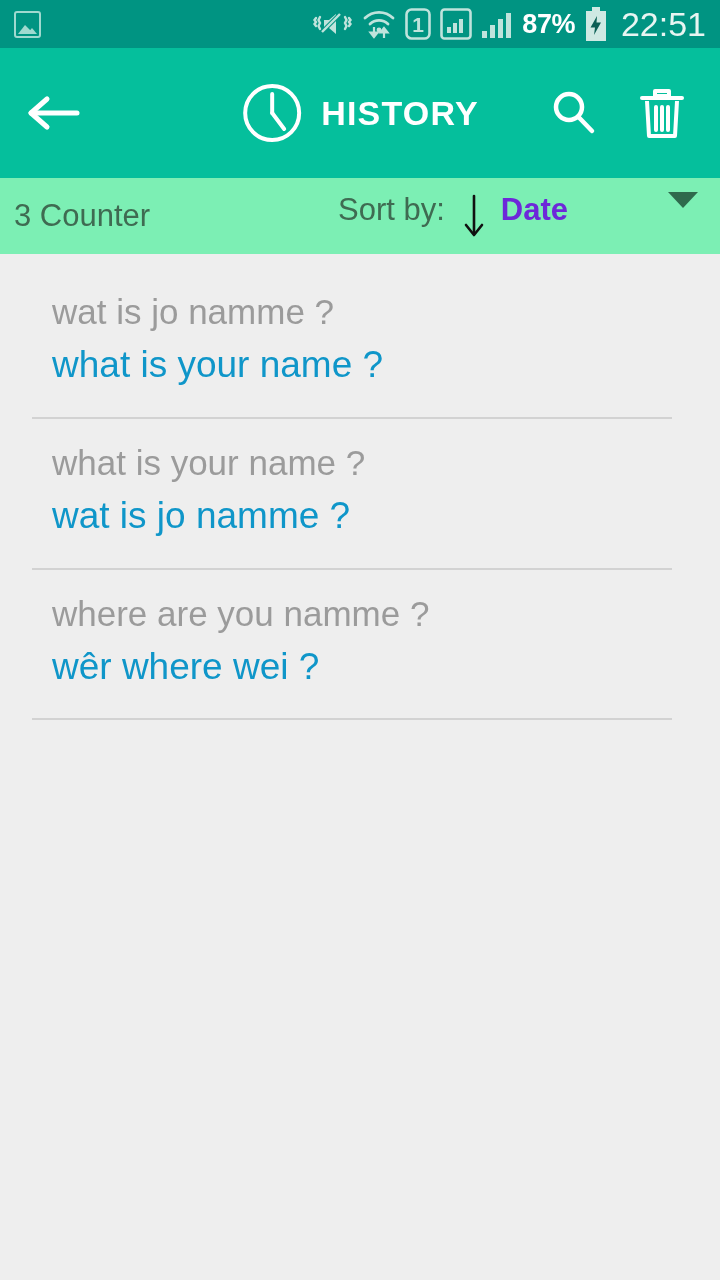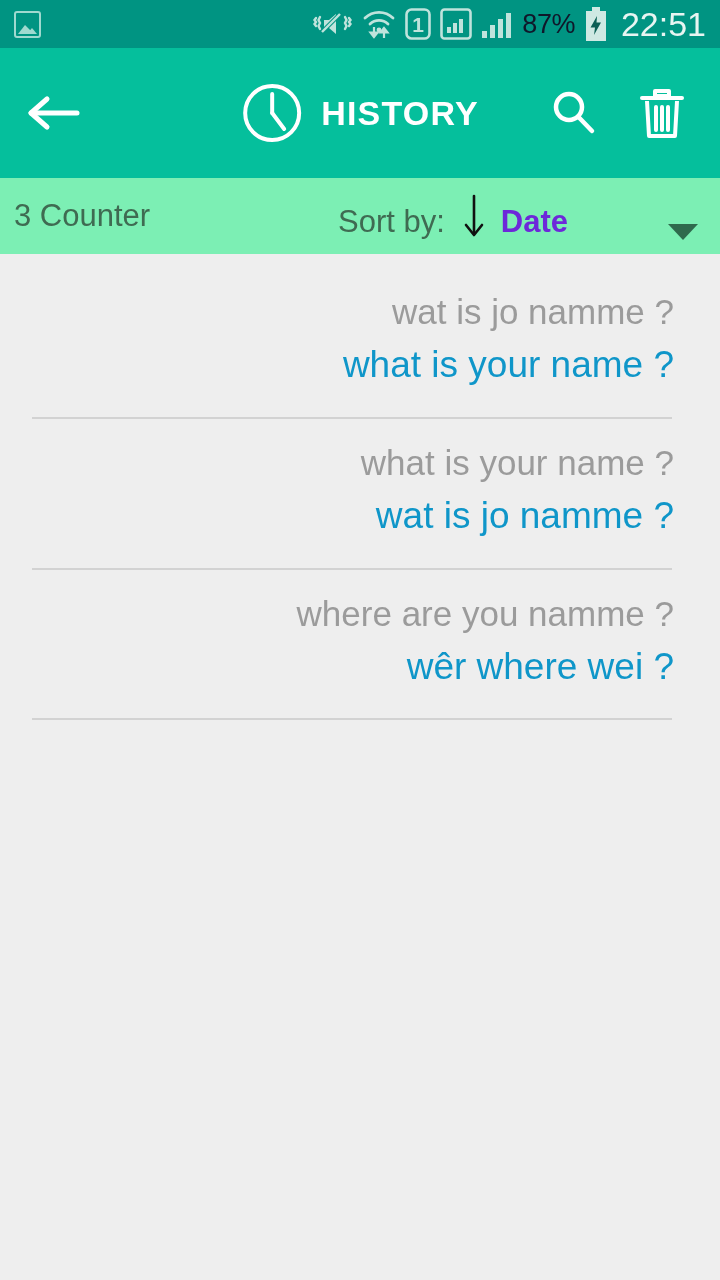--- a/index.html
+++ b/index.html
@@ -65,23 +65,24 @@
     right: 2px;
     bottom: 2px;
     width: 0;
     height: 0;
     border-left: 5px solid transparent;
     border-right: 5px solid transparent;
     border-bottom: 6px solid #9fd9cf;
   }
   .sb-icon { display: block; }
   .battery-pct {
-    color: #0f172a;
+    color: #ffffff;
     font-size: 27px;
     letter-spacing: -0.5px;
+    font-weight: bold;
   }
   .clock-text {
     color: #e7f5f2;
     font-size: 34px;
     letter-spacing: 0px;
     margin-left: 4px;
   }
 
   
   .app-bar {
@@ -140,21 +141,21 @@
     box-sizing: border-box;
     padding: 0 22px 0 14px;
   }
   .counter-text {
     color: #3f6b52;
     font-size: 31px;
   }
   .sort-group {
     margin-left: auto;
     display: flex;
-    align-items: flex-end;
+    align-items: flex-start;
   }
   .sort-label {
     color: #3f6b52;
     font-size: 31px;
   }
   .sort-arrow {
     margin: 0 14px 0 16px;
     display: flex;
     align-items: center;
   }
@@ -175,21 +176,20 @@
   }
 
   
   .history-list {
     background: #eeeeee;
     padding-top: 14px;
   }
   .history-item {
     padding: 24px 16px 0 0;
     cursor: pointer;
-    text-align: right;
   }
   .item-source {
     color: #9b9b9b;
     font-size: 35px;
     padding: 0 30px 0 52px;
     line-height: 1.15;
   }
   .item-target {
     color: #0f96c9;
     font-size: 37px;

